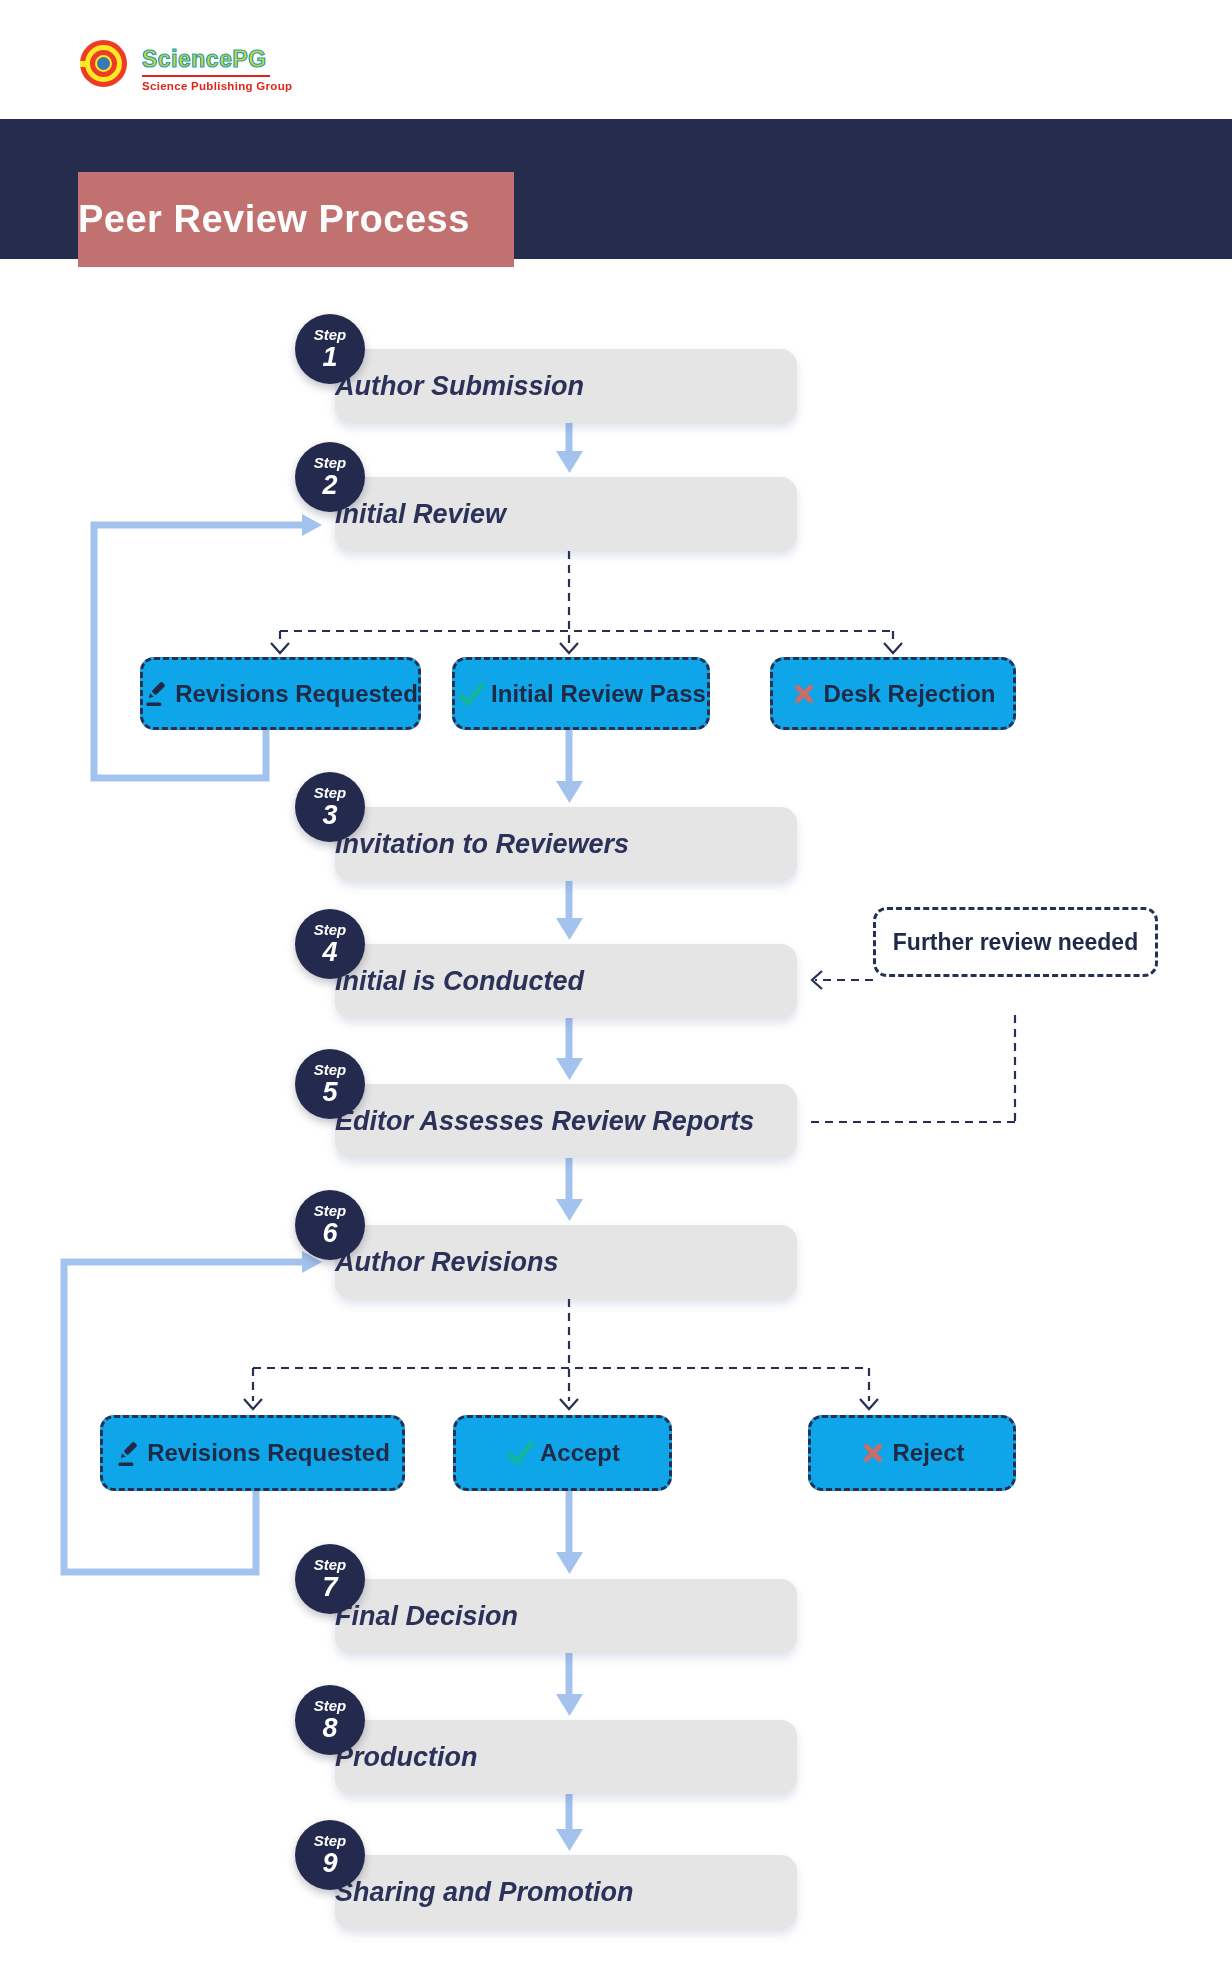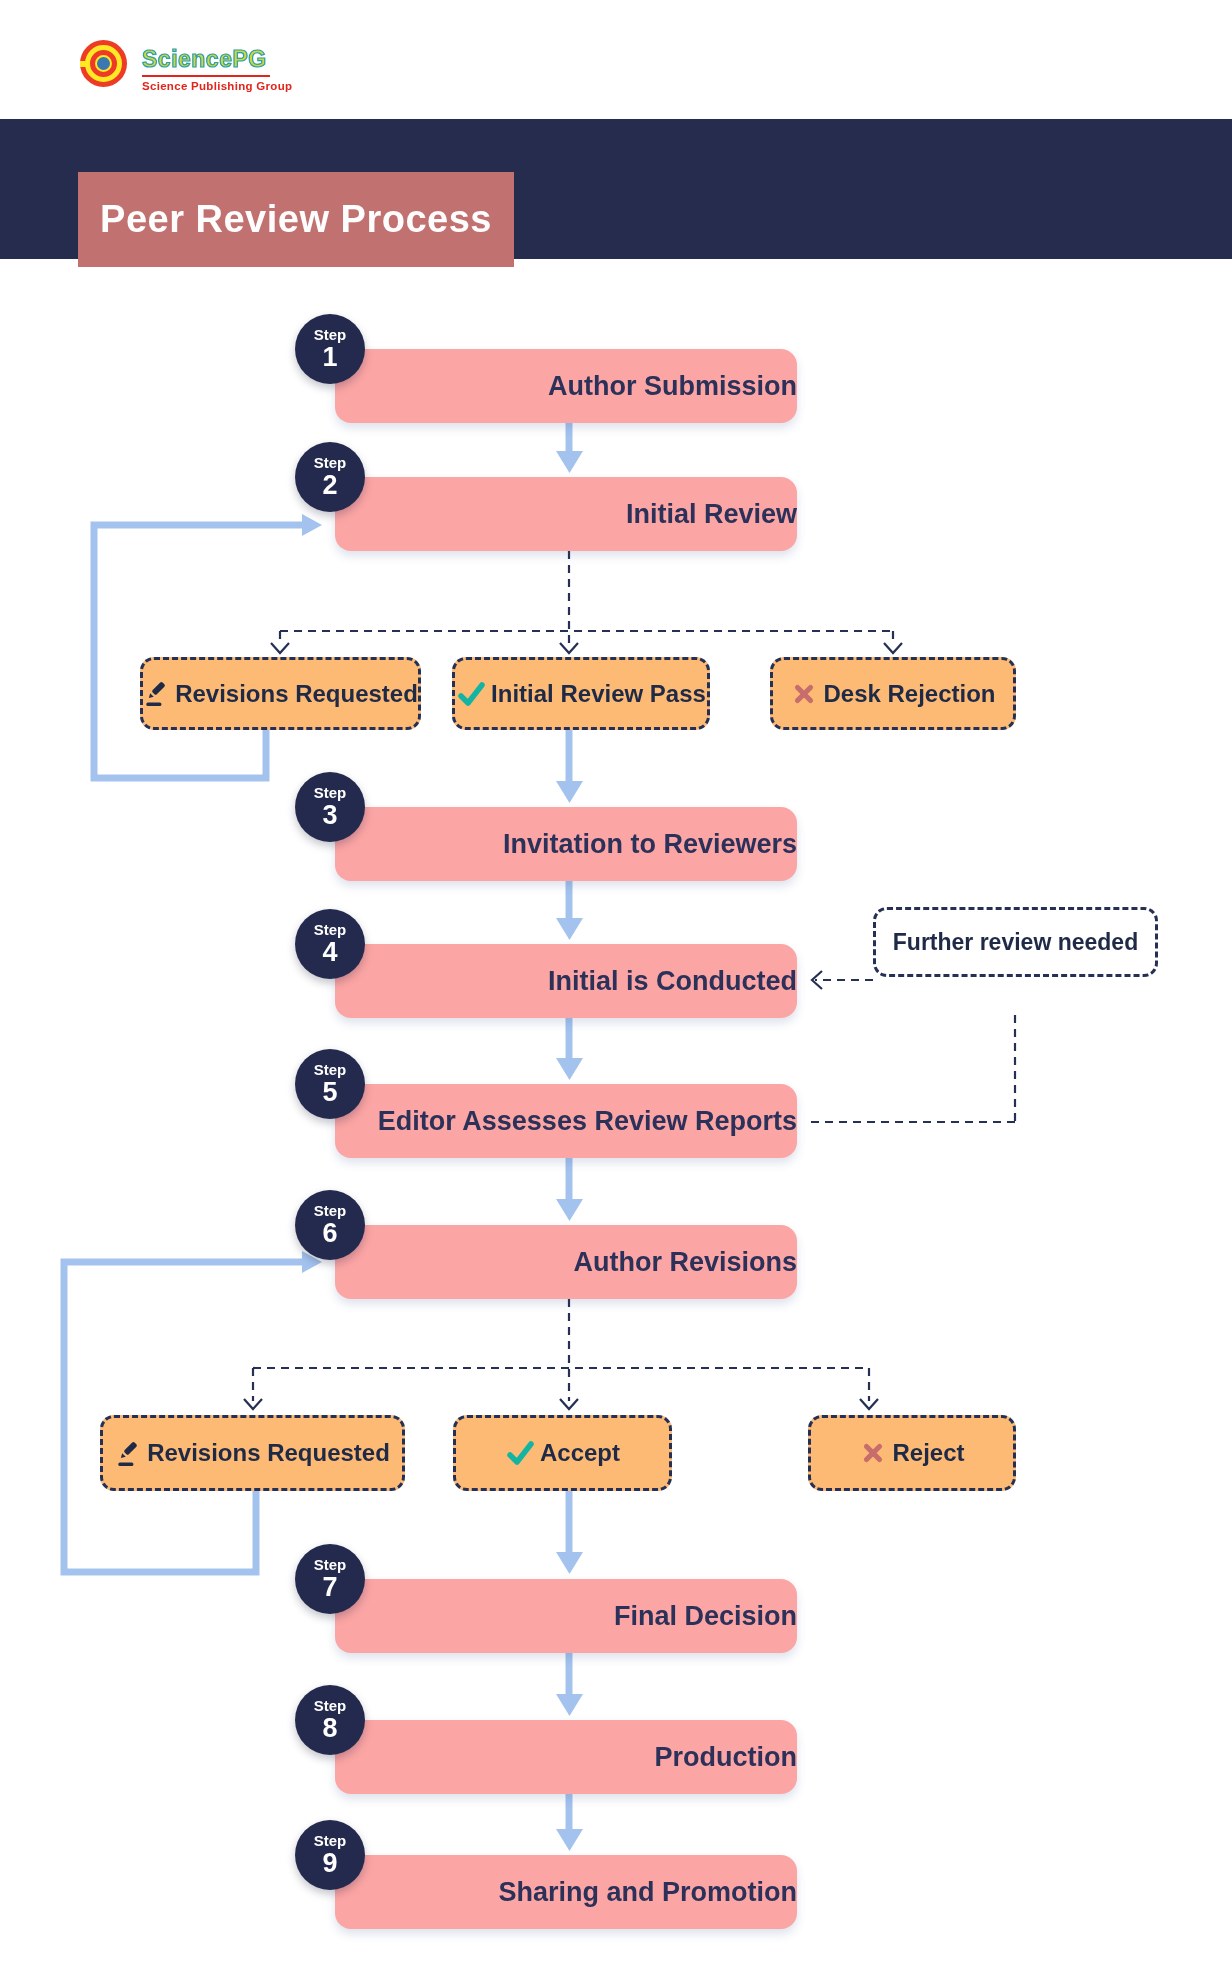--- a/index.html
+++ b/index.html
@@ -12,38 +12,38 @@
   .logo-mark::before{content:"";position:absolute;inset:5px;border-radius:50%;border:5px solid #ffe925;}
   .logo-mark::after{content:"";position:absolute;inset:15px;border-radius:50%;background:#3b77b0;border:2px solid #ffe925;}
   .logo-notch{position:absolute;left:0;top:21px;width:9px;height:6px;background:#ffe925;z-index:2;}
   .brand{position:absolute;left:142px;top:34px;font-size:23px;font-weight:800;color:#cdd93b;
          -webkit-text-stroke:1.2px #2f9fae;text-shadow:0 0 1px #2f9fae;letter-spacing:.5px;}
   .brand-rule{position:absolute;left:142px;top:63px;width:128px;height:2px;background:#e2241b;}
   .tagline{position:absolute;left:142px;top:68px;font-size:11.5px;font-weight:700;color:#e2241b;letter-spacing:.3px;}
 
   .band{position:absolute;left:0;top:107px;width:1232px;height:140px;background:#262c4e;}
   .title-box{position:absolute;left:78px;top:160px;width:436px;height:95px;background:#c17170;
-             display:flex;align-items:center;justify-content:center;}
+             display:flex;align-items:center;justify-content:flex-start;}
   .page-title{font-size:38px;font-weight:800;color:#fdfdfd;letter-spacing:.5px;white-space:nowrap;}
 
   
   .connectors{position:absolute;left:0;top:0;z-index:1;}
 
   
-  .step-box{position:absolute;left:335px;width:462px;height:74px;background:#fca5a5;border-radius:16px;
-            display:flex;align-items:center;justify-content:flex-end;z-index:2;
-            box-shadow:0 5px 10px rgba(49,74,134,0.16);}
+  .step-box{position:absolute;left:335px;width:462px;height:74px;background:#e5e5e5;border-radius:16px;
+            display:flex;align-items:center;justify-content:flex-start;z-index:2;
+            box-shadow:0 5px 10px rgba(49,74,134,0.16);font-style:italic;}
   .step-label{font-size:27px;font-weight:700;color:#2b3158;white-space:nowrap;}
   .badge{position:absolute;left:-40px;top:-35px;width:70px;height:70px;border-radius:50%;background:#232a4d;
          color:#ffffff;display:flex;flex-direction:column;align-items:center;justify-content:center;
          box-shadow:0 4px 8px rgba(20,25,50,0.25);}
   .badge .s{font-size:15px;font-weight:600;line-height:1.15;}
   .badge .n{font-size:27px;font-weight:700;line-height:1.05;}
 
-  .outcome{position:absolute;background:#fdba74;border:3px dashed #253054;border-radius:14px;
+  .outcome{position:absolute;background:#0ea5e9;border:3px dashed #253054;border-radius:14px;
            display:flex;align-items:center;justify-content:center;gap:5px;z-index:2;box-sizing:border-box;}
   .outcome-label{font-size:24px;font-weight:700;color:#1f2a47;white-space:nowrap;}
   .outcome .icon{display:flex;align-items:center;justify-content:center;}
 
   .note{position:absolute;left:873px;top:895px;width:285px;height:70px;background:#ffffff;
         border:3px dashed #253054;border-radius:14px;display:flex;align-items:center;justify-content:center;
         z-index:2;box-sizing:border-box;}
   .note-label{font-size:23px;font-weight:700;color:#1f2a47;white-space:nowrap;}
 </style>
 </head>

